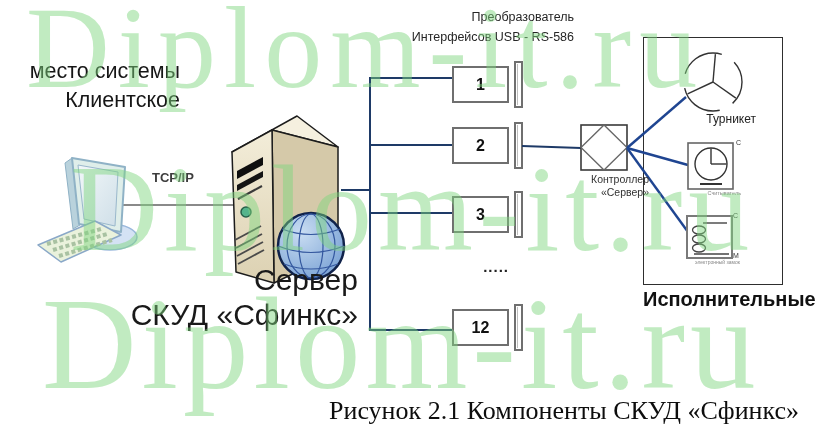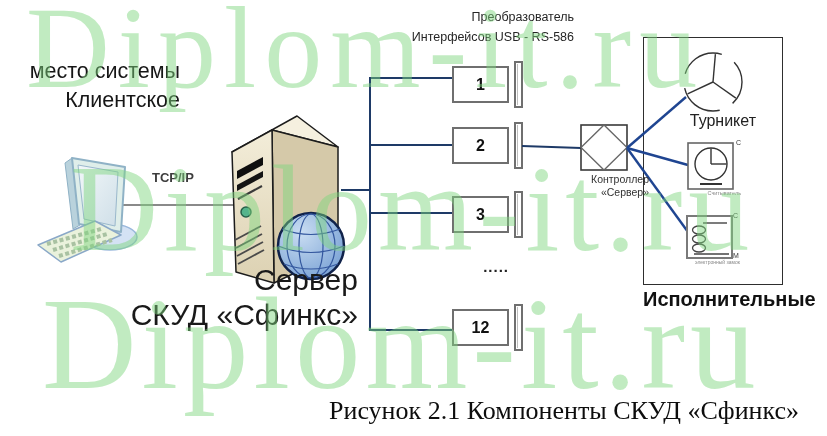--- a/index.html
+++ b/index.html
@@ -26,21 +26,21 @@
   .tcp{position:absolute;left:152px;top:170px;font-size:13px;font-weight:bold;color:#3d3d3d;}
   .server-title{position:absolute;left:56px;top:262px;width:302px;text-align:center;
                 font-size:30px;line-height:35px;color:#191919;}
   .conv-title{position:absolute;left:388px;top:8px;width:186px;text-align:center;
               font-size:12.5px;line-height:19.5px;color:#262626;}
   .ellipsis{position:absolute;left:452px;top:258px;width:57px;text-align:center;
             font-weight:bold;font-size:15px;letter-spacing:1px;color:#222;}
   .ctrl-label{position:absolute;left:559px;top:173px;width:90px;text-align:center;
               font-size:10.5px;line-height:13px;color:#333;}
   .turnstile-label{position:absolute;left:670px;top:112px;width:86px;text-align:center;
-                   font-size:16px;color:#222;}
+                   font-size:12px;color:#222;}
   .terminal{position:absolute;font-size:7px;color:#333;}
   .tiny-label{position:absolute;text-align:center;color:#888;}
   .panel-title{position:absolute;left:643px;top:290px;width:140px;text-align:center;
                font-weight:bold;font-size:20px;line-height:19px;color:#111;}
   .caption{position:absolute;left:0;top:396px;width:799px;text-align:center;
            font-family:"Liberation Serif",serif;font-size:26px;color:#0d0d0d;}
   
   .wm{position:absolute;font-family:"Liberation Serif",serif;color:rgba(126,214,126,0.48);
       white-space:nowrap;line-height:1;pointer-events:none;z-index:5;}
   .wm1{left:26px;top:-10px;font-size:116px;letter-spacing:8px;}

